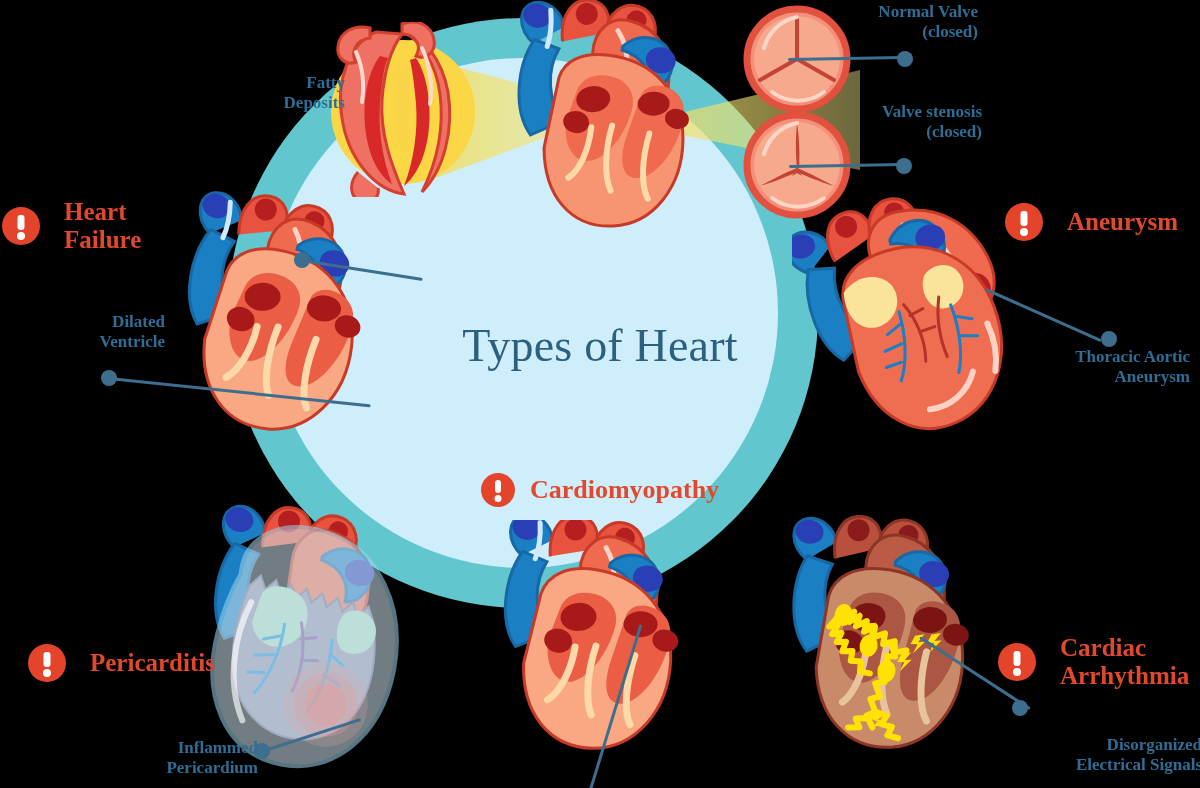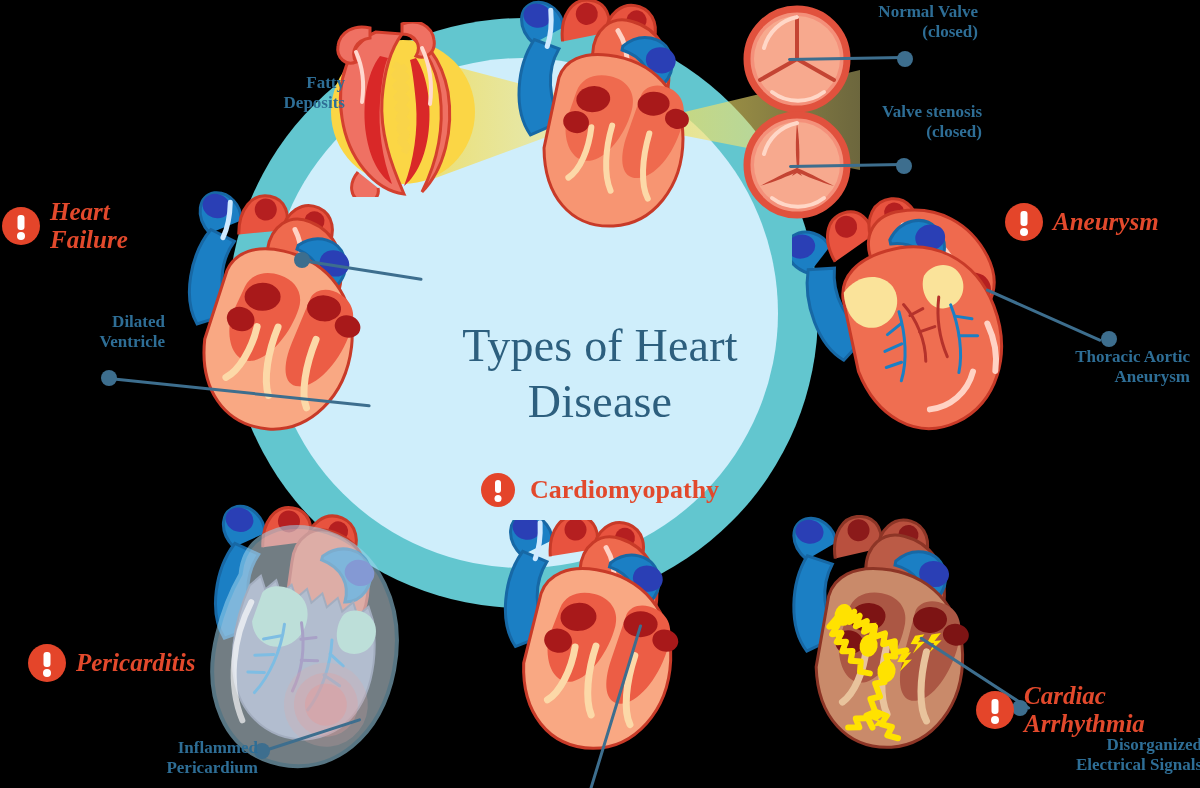--- a/index.html
+++ b/index.html
@@ -42,21 +42,21 @@
     position:absolute;top:8px;left:50%;transform:translateX(-50%);
   }
   .badge i.dot{
     width:8px;height:8px;border-radius:50%;top:25px;
   }
   .badge.sm{width:34px;height:34px;}
   .badge.sm i{height:13px;width:6px;top:7px;}
   .badge.sm i.dot{width:7px;height:7px;top:22px;}
 
   
-  .dz{position:absolute;display:flex;align-items:center;gap:10px;font-style:italic;}
+  .dz{position:absolute;display:flex;align-items:center;gap:24px;}
   .dz .lbl{color:#e2492c;font-weight:bold;font-size:25px;line-height:1.1;}
   .dz.stack .lbl{max-width:135px;}
 
   
   .call{position:absolute;color:#2e6e96;font-weight:bold;font-size:17px;
         line-height:1.15;text-align:right;white-space:nowrap;}
 
   
   .lead{position:absolute;height:3px;background:#3d6e8e;transform-origin:0 50%;border-radius:2px;}
   .ldot{position:absolute;width:16px;height:16px;border-radius:50%;background:#3d6e8e;}
@@ -399,34 +399,33 @@
   </div>
 
   <div class="dz" style="left:28px;top:644px;">
     <span class="badge">
         <i></i>
         <i class="dot"></i>
       </span>
     <span class="lbl">Pericarditis</span>
   </div>
 
-  <div class="dz stack" style="left:976px;top:634px;margin-top:48px;">
+  <div class="dz stack" style="left:998px;top:634px;">
     <span class="badge">
         <i></i>
         <i class="dot"></i>
       </span>
     <span class="lbl">
       <span>Cardiac</span><br>
       <span>Arrhythmia</span>
     </span>
   </div>
 
   <div class="center-title">
     <div>Types of Heart</div>
-    <div>Disease</div>
   </div>
 
   <div class="center-sub">
     <span class="badge sm">
         <i></i>
         <i class="dot"></i>
       </span>
     <span class="txt">Cardiomyopathy</span>
   </div>
 

